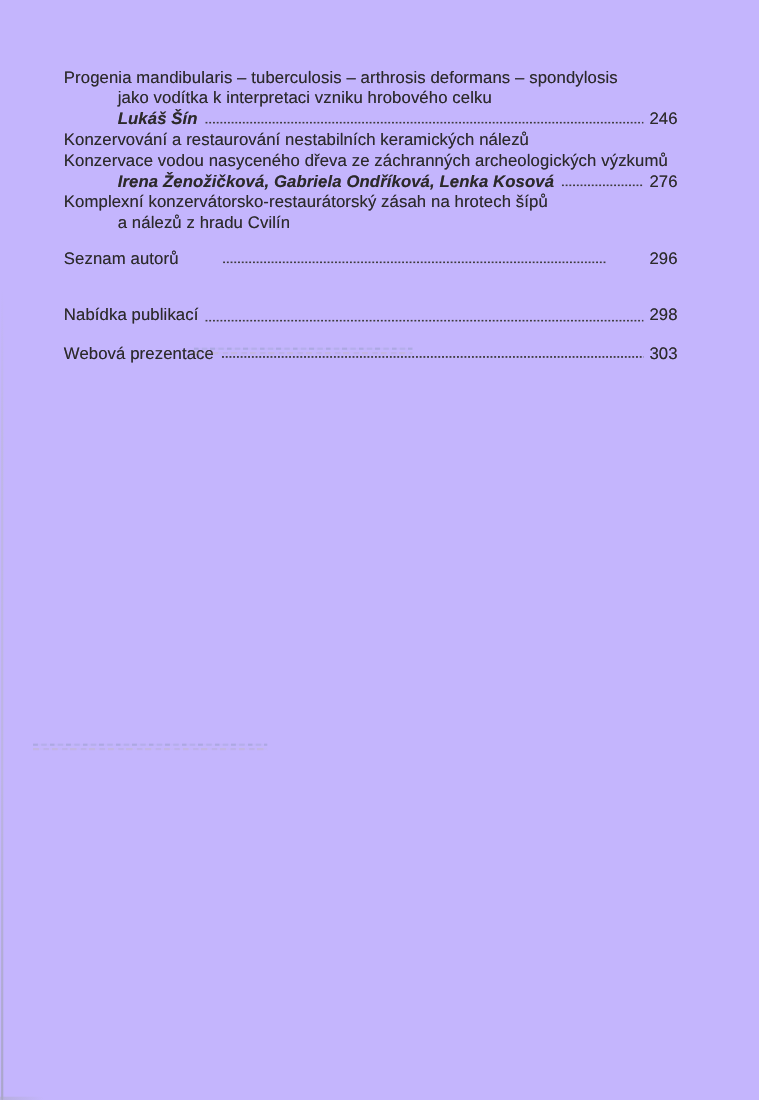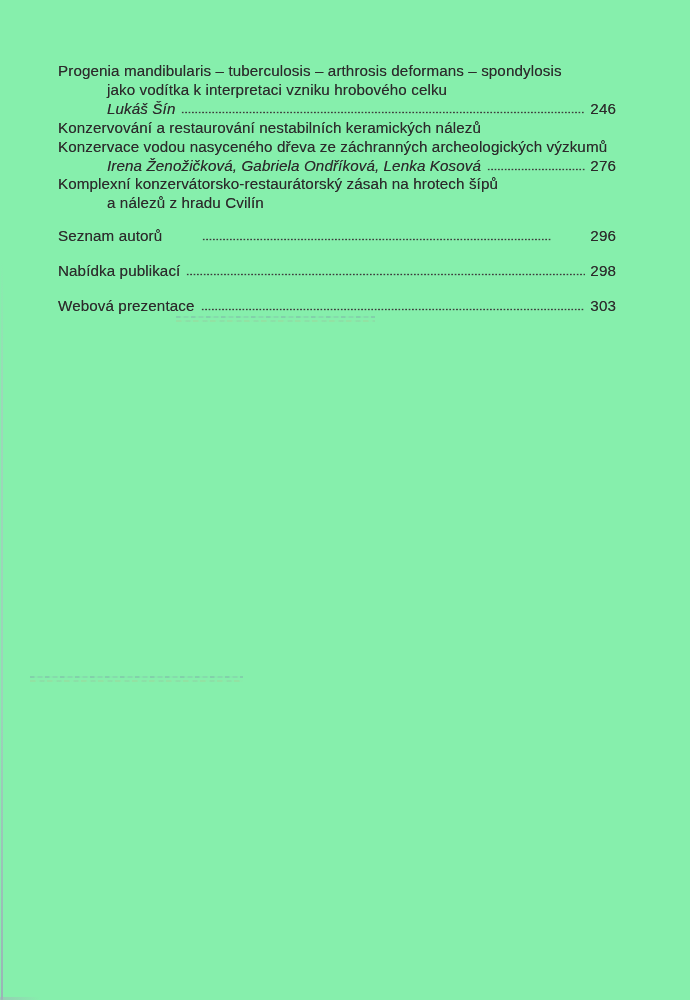--- a/index.html
+++ b/index.html
@@ -10,21 +10,21 @@
   body {
     width: 690px;
     height: 1000px;
     position: relative;
     overflow: hidden;
     font-family: "Liberation Sans", sans-serif;
   }
   .page {
     position: absolute;
     inset: 0;
-    background: #86efac;
+    background: #c4b5fd;
   }
   
   .scan-edge-left {
     position: absolute;
     left: 1px;
     top: 262px;
     width: 2px;
     height: 738px;
     background: linear-gradient(to bottom,
       rgba(190,190,205,0.0) 0%,
@@ -84,37 +84,38 @@
   .indent {
     padding-left: 49px;
   }
   .row {
     display: flex;
     align-items: baseline;
   }
   .authors {
     font-style: italic;
     white-space: nowrap;
+    font-weight: bold;
   }
   .leader {
     flex: 1 1 auto;
     height: 10px;
     margin: 0 5px 0 6px;
     background-image: radial-gradient(circle, #3c3a3b 0.8px, rgba(0,0,0,0) 1.15px);
     background-size: 3.4px 3px;
     background-repeat: repeat-x;
     background-position: left bottom;
   }
   .pagenum {
     white-space: nowrap;
     text-align: right;
   }
   .section-row { font-style: normal; }
   #section-seznam  { margin-top: 14px; gap: 34px; }
-  #section-nabidka { margin-top: 16px; }
+  #section-nabidka { margin-top: 32px; align-items: center; }
   #section-webova  { margin-top: 16px; }
 </style>
 </head>
 <body>
 
 <div class="page">
 
   <div class="toc">
 
     <div class="line">Progenia mandibularis – tuberculosis – arthrosis deformans – spondylosis</div>

